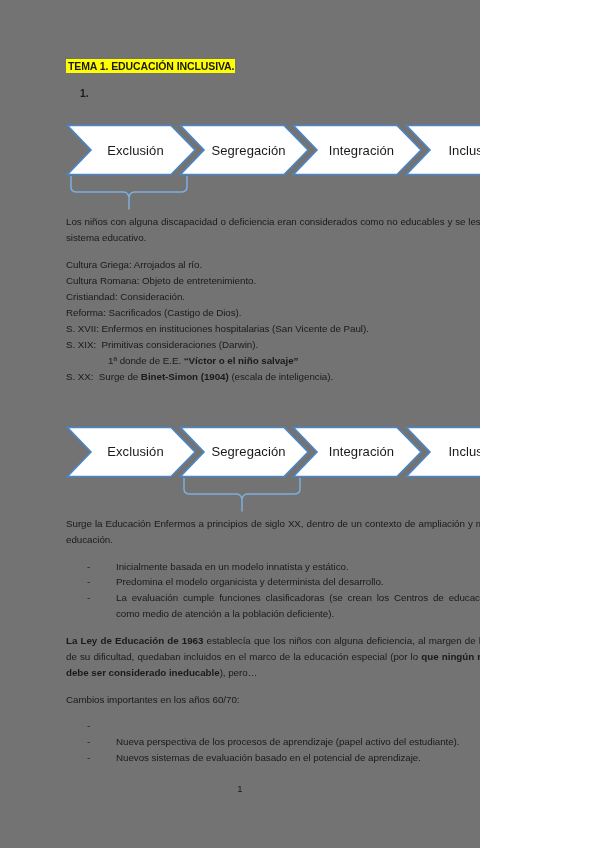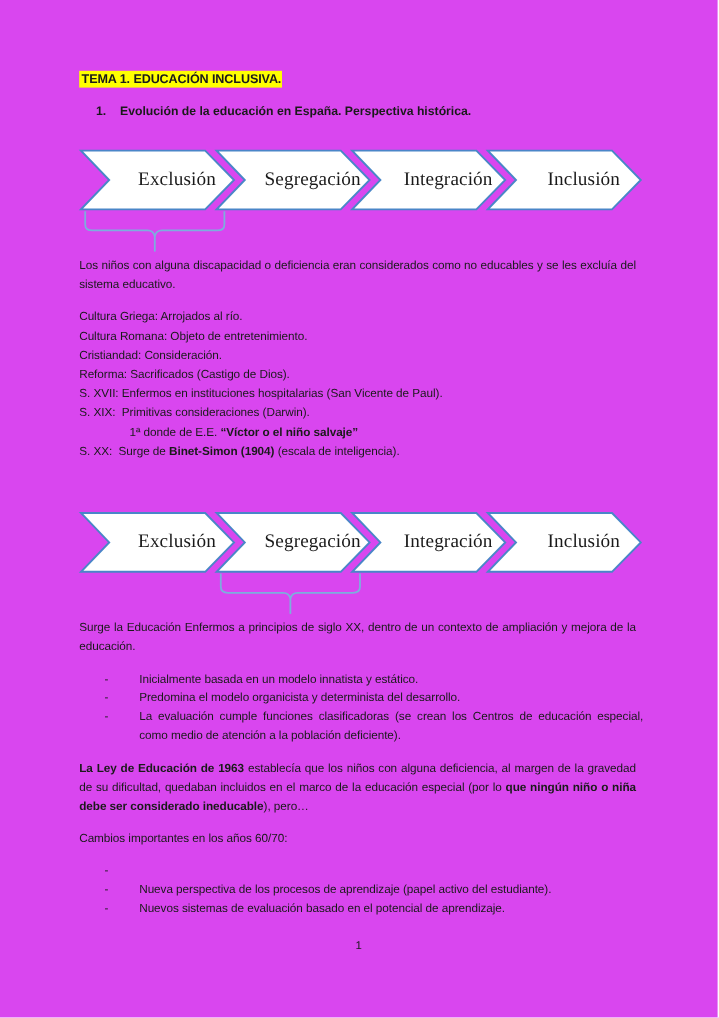--- a/index.html
+++ b/index.html
@@ -6,23 +6,23 @@
     margin: 0;
     padding: 0;
     background: #ffffff;
   }
   body {
     font-family: "Liberation Sans", sans-serif;
     color: #1a1a1a;
   }
   .page {
     position: relative;
-    width: 598px;
+    width: 480px;
     height: 848px;
-    background: #d946ef;
+    background: #737373;
     overflow: hidden;
   }
   .content {
     position: absolute;
     left: 66px;
     top: 60px;
     width: 470px;
   }
 
   
@@ -66,32 +66,31 @@
     height: 52px;
     width: 131px;
   }
   .chev svg {
     display: block;
     overflow: visible;
   }
   .chev-label {
     position: absolute;
     top: 0;
-    left: 12px;
+    left: 0;
     width: 131px;
     height: 52px;
     display: flex;
     align-items: center;
     justify-content: center;
-    font-size: 16px;
+    font-size: 13px;
     color: #1a1a1a;
     padding-left: 8px;
     box-sizing: border-box;
     letter-spacing: 0.1px;
-    font-family: Liberation Serif, serif;
   }
   .brace-wrap {
     position: relative;
     height: 33px;
     width: 470px;
   }
   .brace {
     position: absolute;
     top: -1px;
   }
@@ -161,21 +160,20 @@
 
 <div class="page">
   <div class="content">
 
     <div class="doc-title">
       <span class="hl">TEMA 1. EDUCACIÓN INCLUSIVA.</span>
     </div>
 
     <div class="numbered-item">
       <span class="num">1.</span>
-      <span>Evolución de la educación en España. Perspectiva histórica.</span>
     </div>
 
     <div class="gap-md"></div>
 
     <div class="chevron-block">
       <div class="chevron-row">
 
         <div class="chev" style="left:0px;">
           <svg width="131" height="52" viewBox="0 0 131 52" aria-hidden="true">
             <path d="M1.5,1.5 L105,1.5 L129,26 L105,50.5 L1.5,50.5 L25,26 Z" fill="#ffffff" stroke="#4a86c8" stroke-width="1.6" stroke-linejoin="miter"></path>

